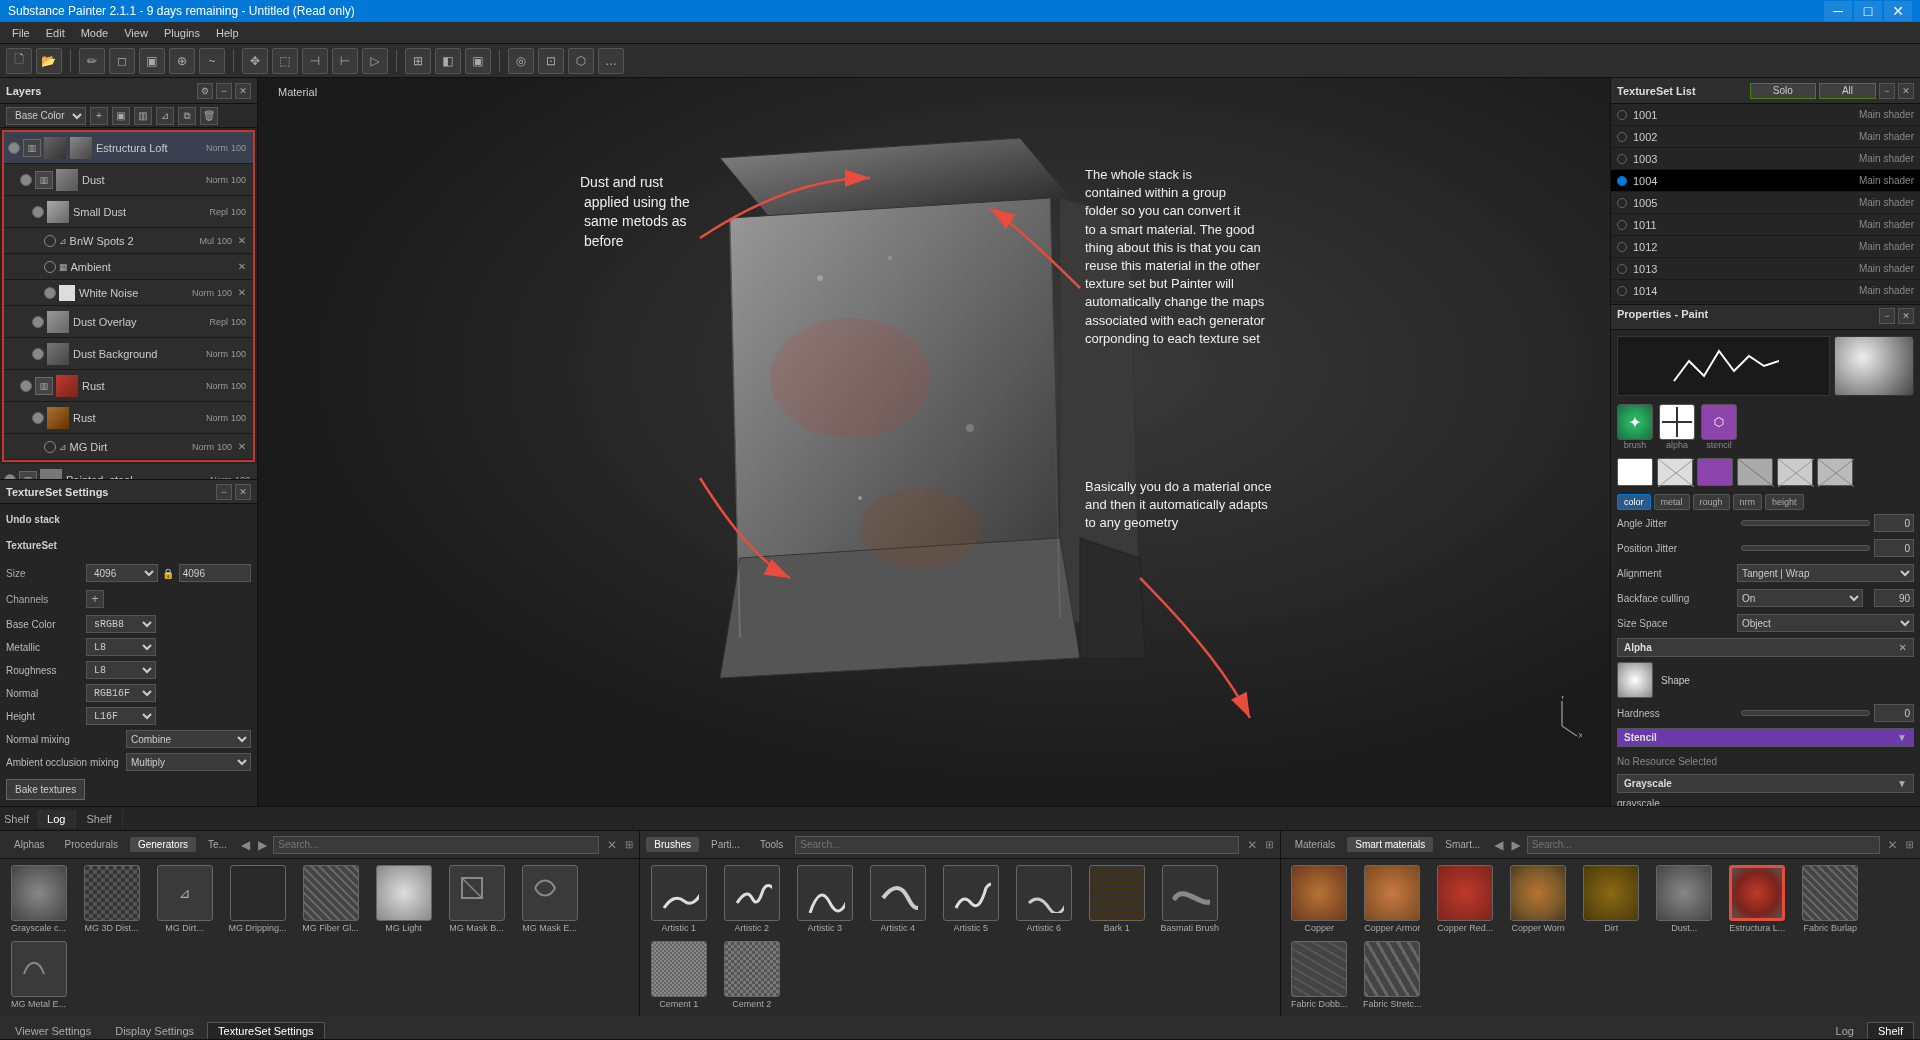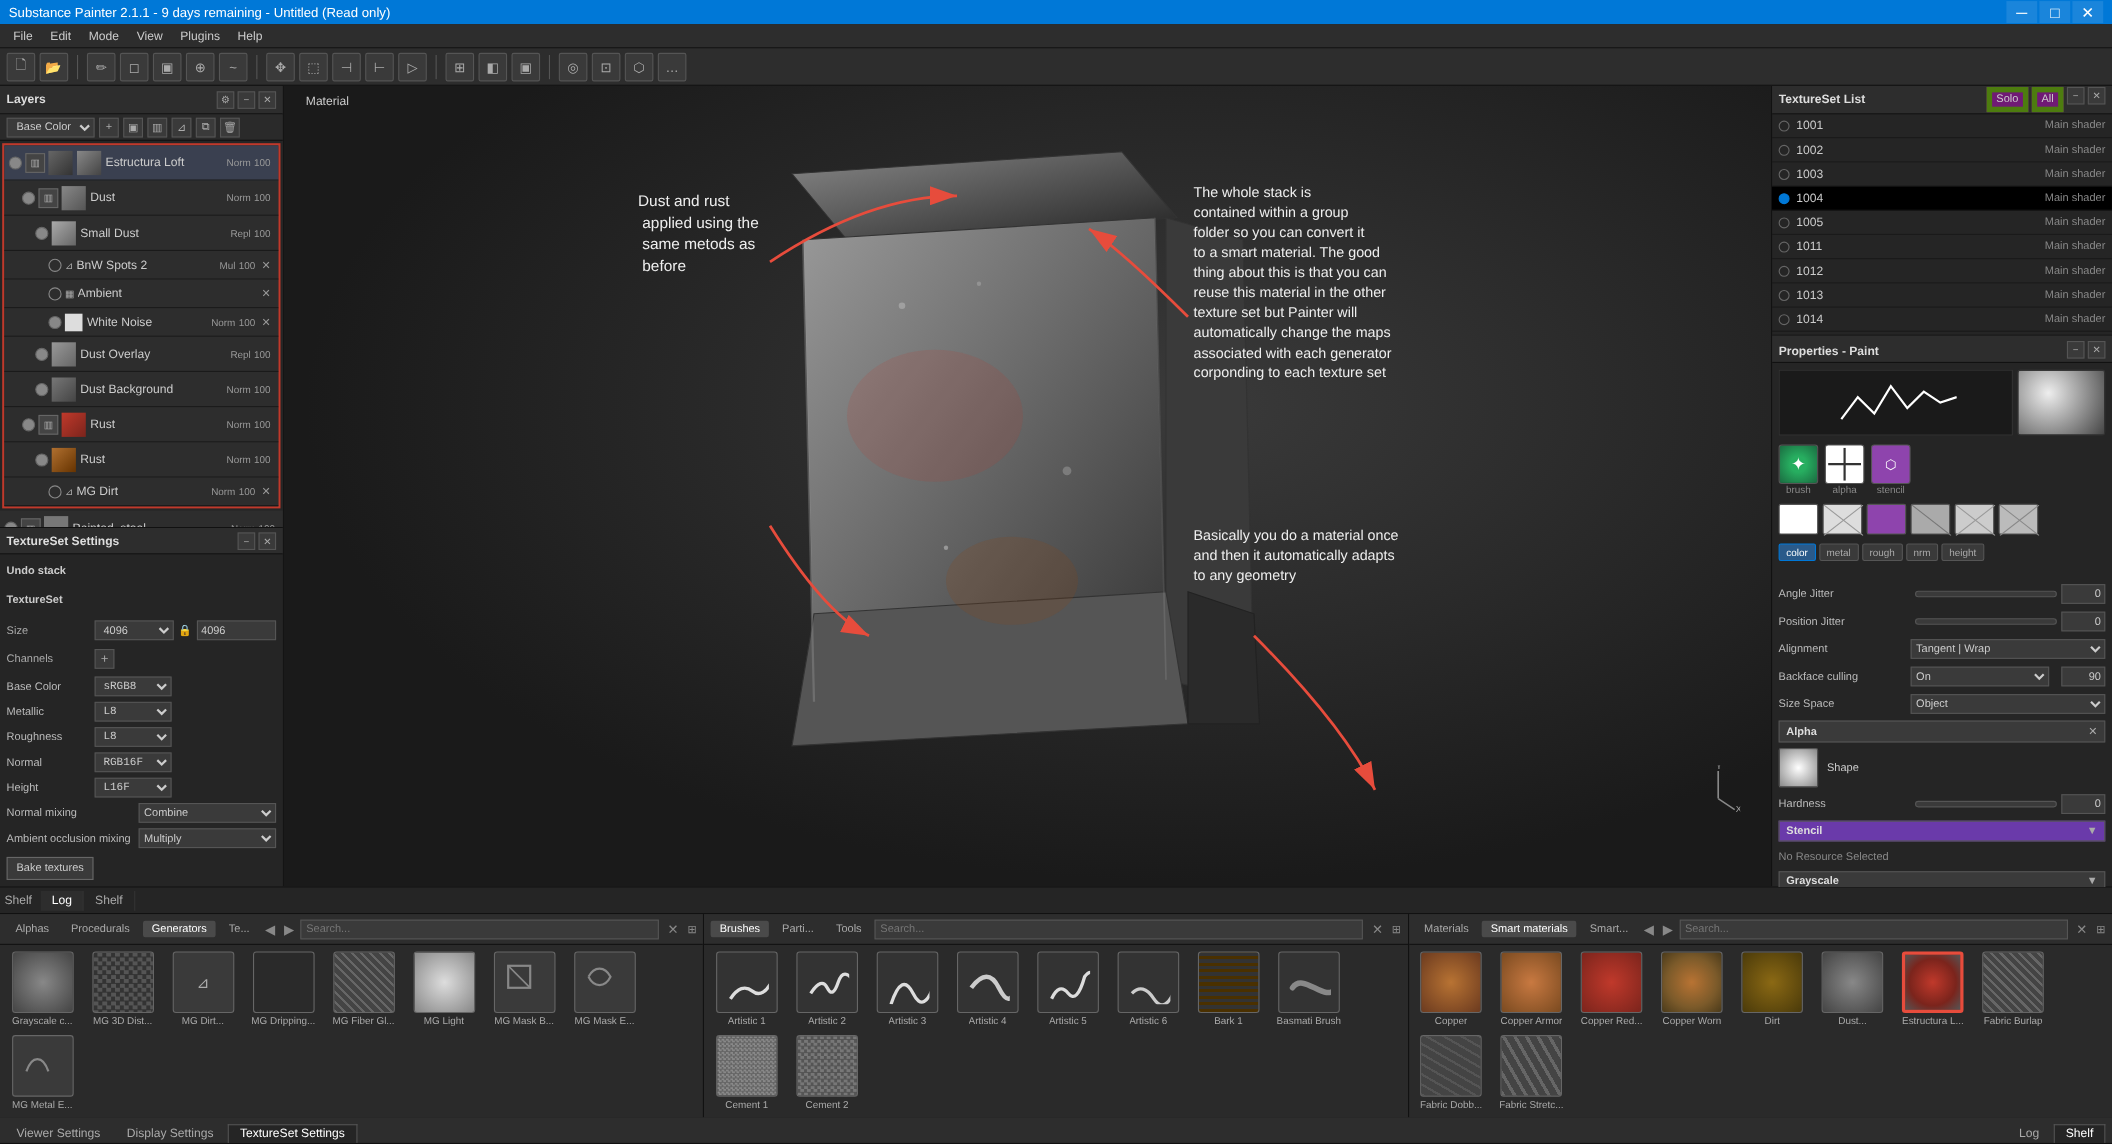--- a/index.html
+++ b/index.html
@@ -379,22 +379,22 @@
       padding: 3px 6px;
       display: flex;
       align-items: center;
       justify-content: space-between;
       border-bottom: 1px solid #111;
       height: 26px;
     }
     #ts-list-title { font-weight: bold; color: #ddd; font-size: 11px; }
     .ts-list-actions { display: flex; gap: 3px; }
     .ts-list-btn {
-      padding: 1px 4px;
-      background: #701a75; border: 5px solid #4d7c0f;
+      padding: 1px 22px;
+      background: #404040; border: 1px solid #4d7c0f;
       color: #ccc; font-size: 10px; cursor: pointer;
     }
     #ts-list-body { overflow-y: auto; max-height: 200px; }
     .ts-list-item {
       display: flex; align-items: center;
       padding: 3px 6px; height: 22px;
       border-bottom: 1px solid #1a1a1a;
       cursor: pointer;
     }
     .ts-list-item.active { background: #000000; }
@@ -411,21 +411,21 @@
     #properties-panel {
       flex: 1;
       display: flex;
       flex-direction: column;
       overflow: hidden;
     }
     #props-header {
       background: #2d2d2d;
       padding: 3px 6px;
       display: flex;
-      align-items: flex-end;
+      align-items: flex-start;
       justify-content: space-between;
       border-bottom: 1px solid #111;
       height: 26px;
       border-top: 1px solid #111;
     }
     #props-title { font-weight: bold; color: #ddd; font-size: 11px; }
     #props-body { flex: 1; overflow-y: auto; padding: 6px; }
 
     .props-preview {
       display: flex; gap: 4px; margin-bottom: 8px;
@@ -458,21 +458,21 @@
     }
     .color-row {
       display: flex; gap: 4px; margin-bottom: 8px;
     }
     .color-swatch {
       width: 36px; height: 28px;
       border: 1px solid #555; border-radius: 2px;
       cursor: pointer;
     }
     .channel-tab-row {
-      display: flex; gap: 3px; margin-bottom: 20px;
+      display: flex; gap: 3px; margin-bottom: 3px;
     }
     .ch-tab {
       padding: 2px 6px;
       background: #3a3a3a; border: 1px solid #555;
       color: #aaa; font-size: 9px; cursor: pointer;
       border-radius: 2px;
     }
     .ch-tab.active { background: #2a5a8a; border-color: #0078d7; color: #fff; }
 
     .prop-row {

